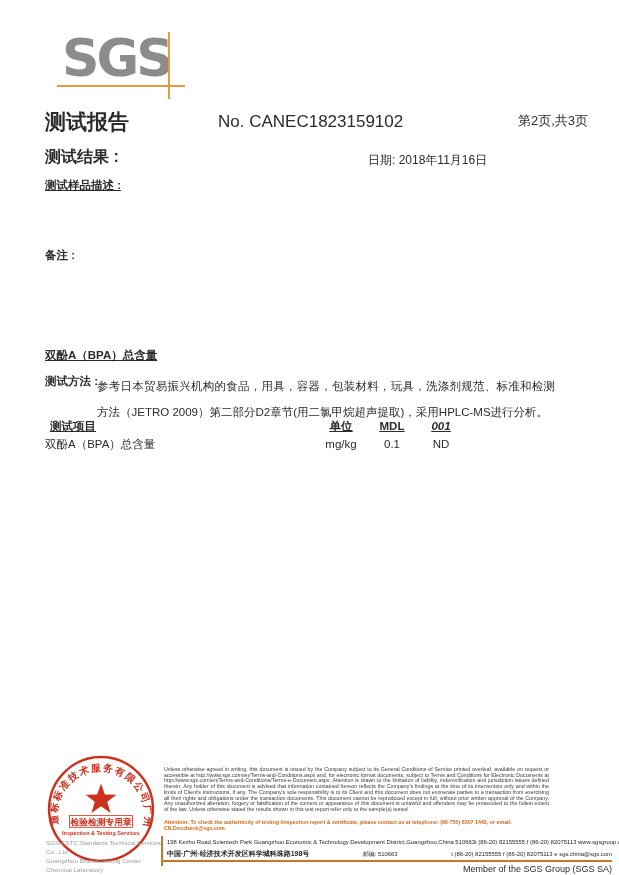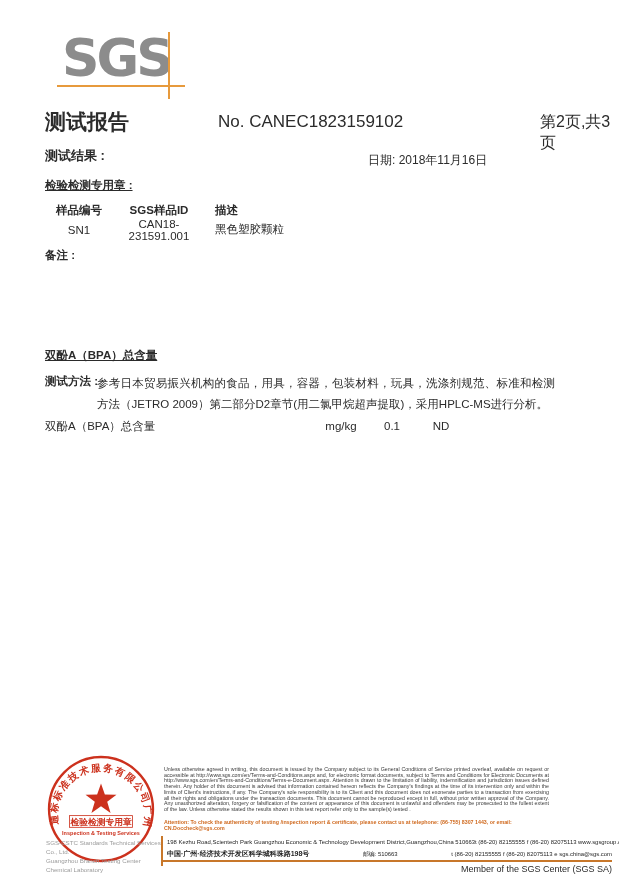--- a/index.html
+++ b/index.html
@@ -9,37 +9,37 @@
   }
   
   .logo-text{position:absolute;left:62px;top:28px;font-size:52px;font-weight:bold;
     color:#8c8c8c;letter-spacing:-3px;font-family:"DejaVu Sans","Liberation Sans",sans-serif;}
   .logo-hline{position:absolute;left:57px;top:85px;width:128px;height:2px;background:#e79a3c;}
   .logo-vline{position:absolute;left:168px;top:32px;width:2px;height:67px;background:#e79a3c;}
   
   .report-title{position:absolute;left:45px;top:108px;font-size:21px;font-weight:bold;}
   .report-no{position:absolute;left:218px;top:112px;font-size:17px;}
   .report-date{position:absolute;left:368px;top:112px;font-size:12px;margin-top:40px;}
-  .report-page{position:absolute;left:540px;top:112px;font-size:16px;}
-  .results-label{position:absolute;left:45px;top:147px;font-size:13px;font-weight:bold;}
+  .report-page{position:absolute;left:518px;top:112px;font-size:13px;}
+  .results-label{position:absolute;left:45px;top:147px;font-size:16px;font-weight:bold;}
   
   .sample-title{position:absolute;left:45px;top:178px;font-size:11.5px;font-weight:bold;text-decoration:underline;}
   .sample-table{position:absolute;left:45px;top:201px;font-size:11.5px;}
   .sample-table .row{display:flex;height:19px;align-items:center;}
   .sample-table .c1{width:68px;text-align:center;}
   .sample-table .c2{width:92px;text-align:center;}
   .sample-table .c3{padding-left:10px;text-align:left;}
   .sample-table .hdr{font-weight:bold;}
   
   .notes-label{position:absolute;left:45px;top:248px;font-size:11.5px;font-weight:bold;}
   .notes-list{position:absolute;left:102px;top:264px;font-size:11.5px;line-height:19.5px;}
   
   .bpa-title{position:absolute;left:45px;top:348px;font-size:11.5px;font-weight:bold;text-decoration:underline;}
   .method-label{position:absolute;left:45px;top:374px;font-size:11.5px;font-weight:bold;}
-  .method-text{position:absolute;left:97px;top:373px;width:458px;font-size:11.5px;line-height:21px;text-align:justify;}
+  .method-text{position:absolute;left:97px;top:373px;width:458px;font-size:11.5px;line-height:26px;text-align:justify;}
   
   .result-table{position:absolute;left:45px;top:417px;width:420px;font-size:11.5px;}
   .result-table .row{display:flex;height:18px;align-items:center;}
   .result-table .item{flex:1;text-align:left;}
   .result-table .hdr-item{padding-left:5px;}
   .result-table .unit{width:52px;text-align:center;}
   .result-table .mdl{width:50px;text-align:center;}
   .result-table .s001{width:48px;text-align:center;}
   .result-table .hdr span{font-weight:bold;text-decoration:underline;}
   .result-table .hdr .s001 span{font-style:italic;}
@@ -67,41 +67,35 @@
   <div class="logo-hline"></div>
   <div class="logo-vline"></div>
 
   <div class="report-title">测试报告</div>
   <div class="report-no">No. CANEC1823159102</div>
   <div class="report-date">日期: 2018年11月16日</div>
   <div class="report-page">第2页,共3页</div>
 
   <div class="results-label">测试结果 :</div>
 
-  <div class="sample-title">检验检测专用章 :</div>
-  <div class="sample-table">
-    <div class="row hdr">
-      <span class="c1">样品编号</span>
-      <span class="c2">SGS样品ID</span>
-      <span class="c3">描述</span>
-    </div>
-    <div class="row">
-      <span class="c1">SN1</span>
-      <span class="c2">CAN18-231591.001</span>
-      <span class="c3">黑色塑胶颗粒</span>
-    </div>
-  </div>
+  <div class="sample-title">测试样品描述 :</div>
 
   <div class="notes-label">备注 :</div>
 
   <div class="bpa-title">双酚A（BPA）总含量</div>
   <div class="method-label">测试方法 :</div>
   <div class="method-text">参考日本贸易振兴机构的食品，用具，容器，包装材料，玩具，洗涤剂规范、标准和检测方法（JETRO 2009）第二部分D2章节(用二氯甲烷超声提取)，采用HPLC-MS进行分析。</div>
 
   <div class="result-table">
+    <div class="row hdr">
+      <span class="item hdr-item"><span>测试项目</span></span>
+      <span class="unit"><span>单位</span></span>
+      <span class="mdl"><span>MDL</span></span>
+      <span class="s001"><span>001</span></span>
+    </div>
     <div class="row">
       <span class="item">双酚A（BPA）总含量</span>
       <span class="unit">mg/kg</span>
       <span class="mdl">0.1</span>
       <span class="s001">ND</span>
     </div>
   </div>
 
   <svg class="stamp" viewBox="0 0 108 108">
     <circle cx="54" cy="54" r="51" fill="none" stroke="#c8200a" stroke-width="2.4"></circle>
@@ -130,15 +124,15 @@
       <span>198 Kezhu Road,Scientech Park Guangzhou Economic &amp; Technology Development District,Guangzhou,China  510663</span>
       <span>t (86-20) 82155555    f (86-20) 82075113    www.sgsgroup.com.cn</span>
     </div>
     <div class="address-row">
       <span class="address-cn">中国·广州·经济技术开发区科学城科珠路198号</span>
       <span>邮编: 510663</span>
       <span>t (86-20) 82155555    f (86-20) 82075113    e  sgs.china@sgs.com</span>
     </div>
   </div>
   <div class="footer-hline"></div>
-  <div class="member-text">Member of the SGS Center (SGS SA)</div>
+  <div class="member-text">Member of the SGS Group (SGS SA)</div>
 
 </div>
 
 </body></html>

